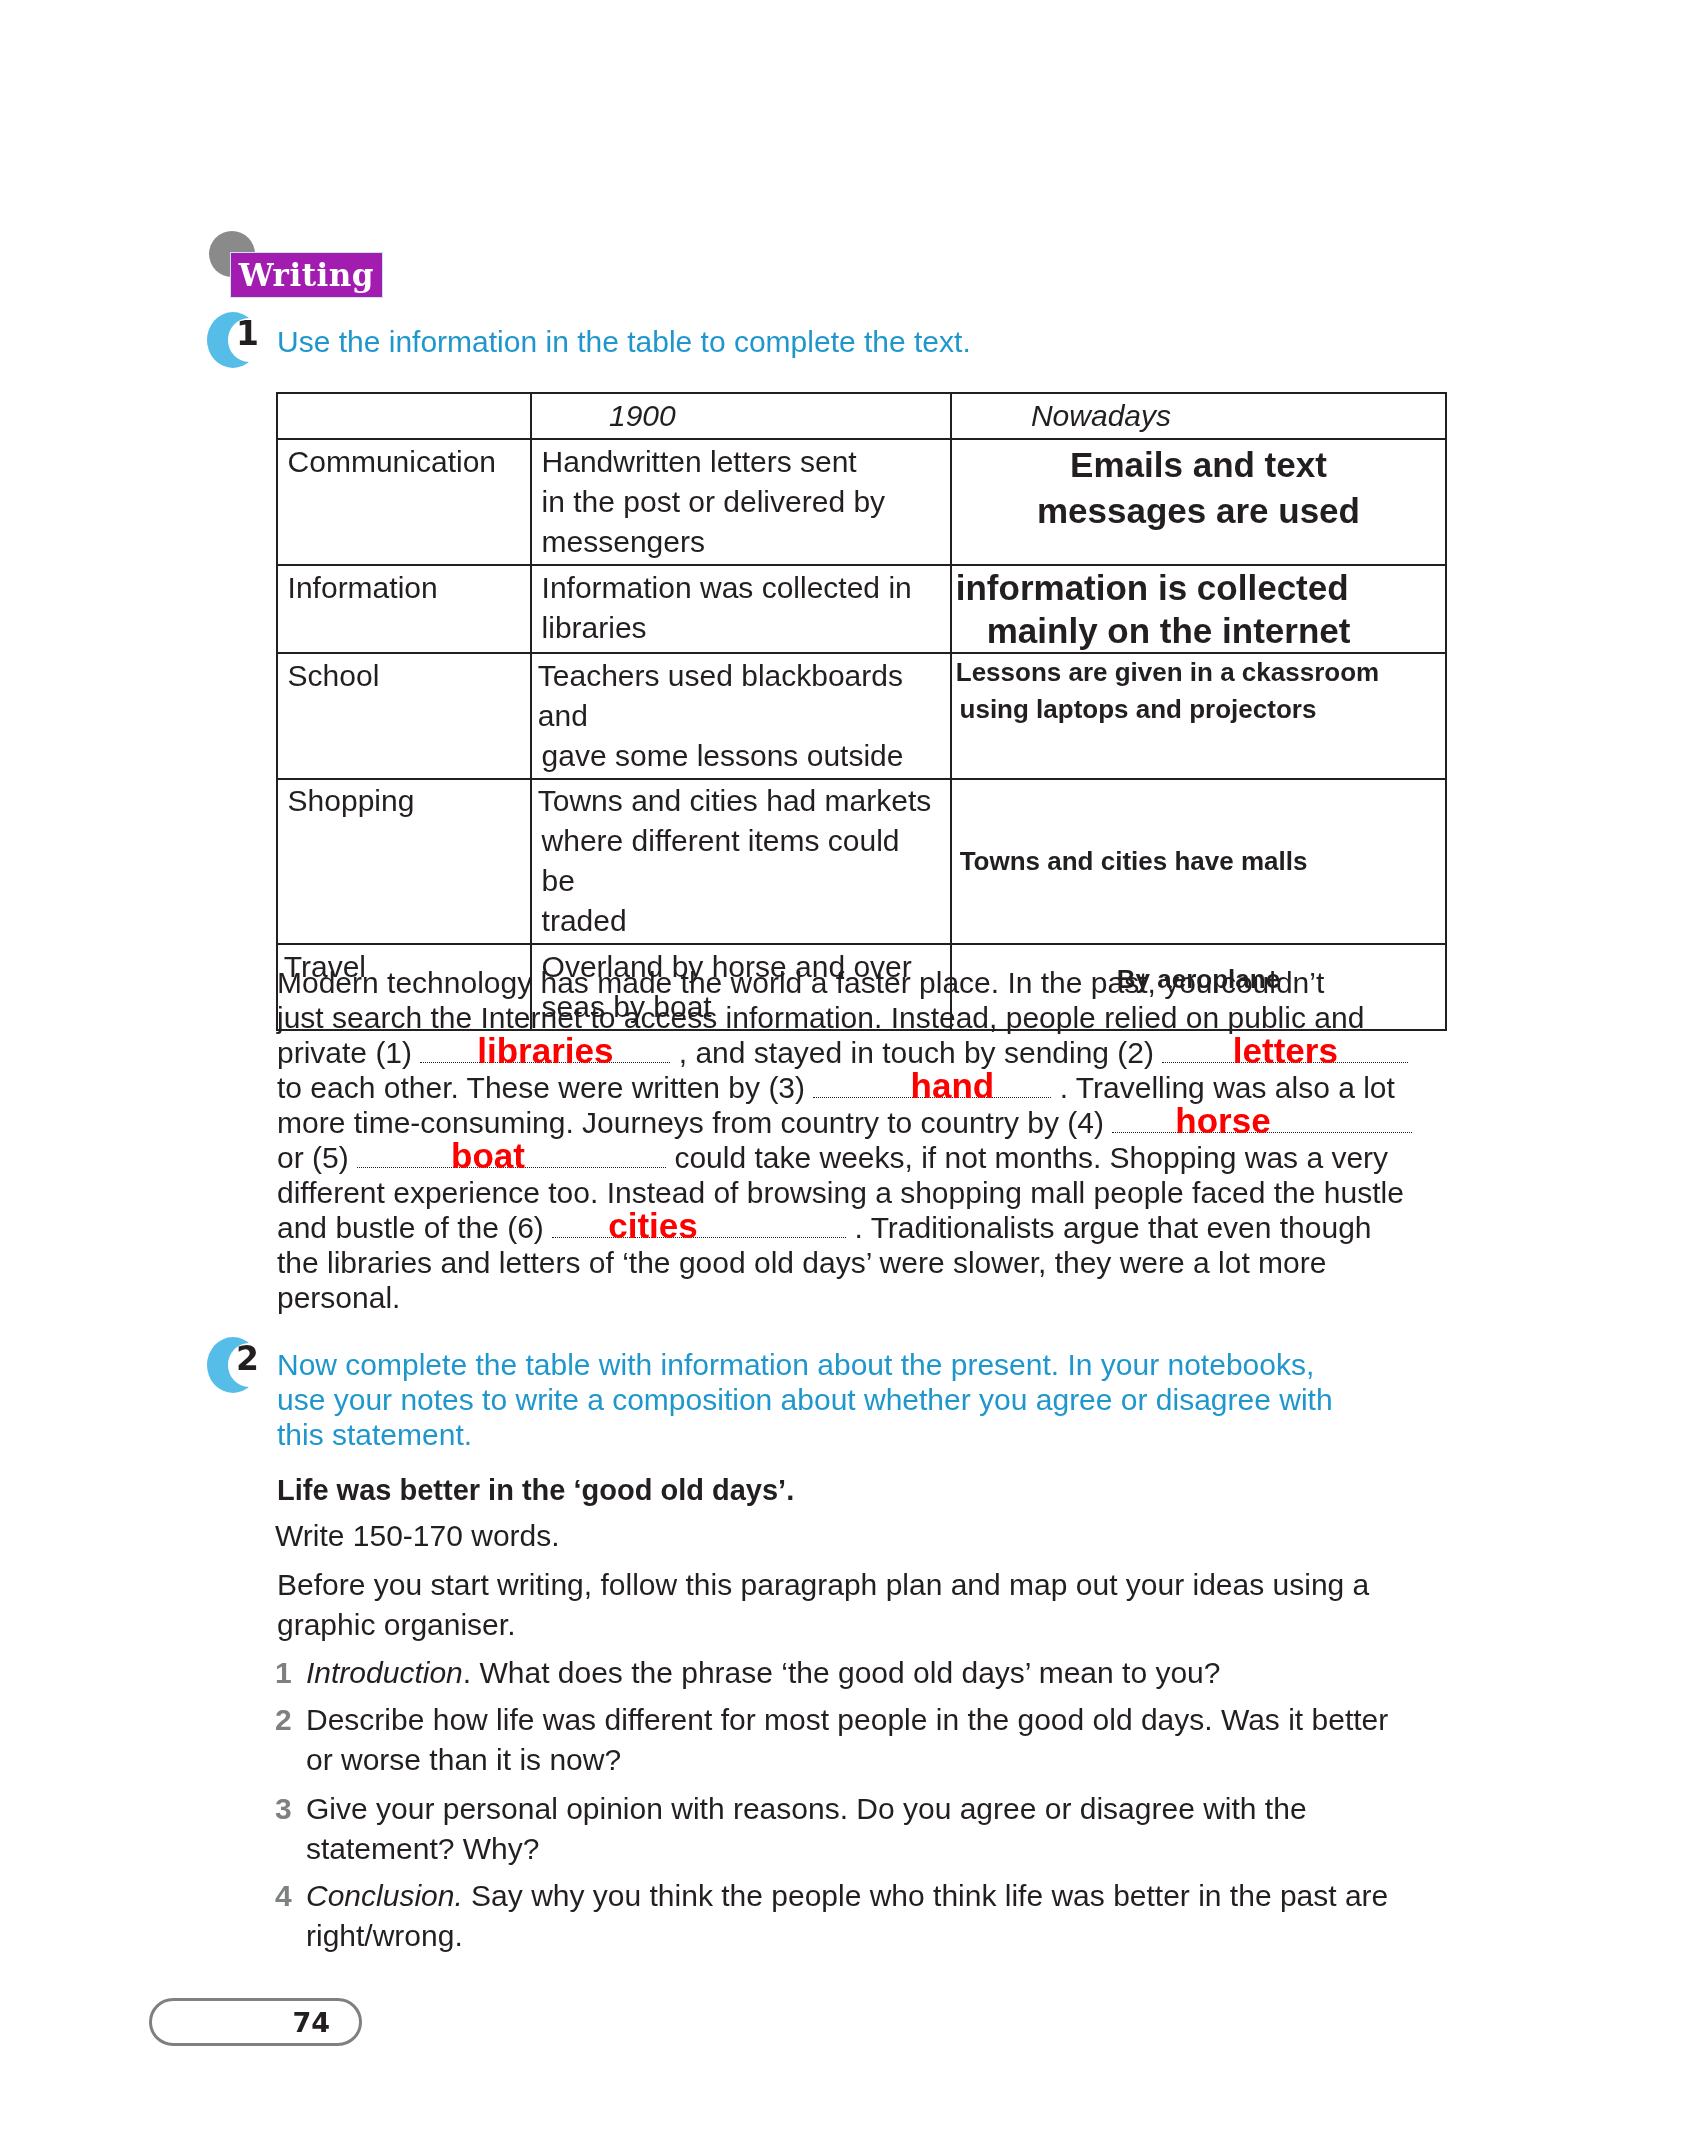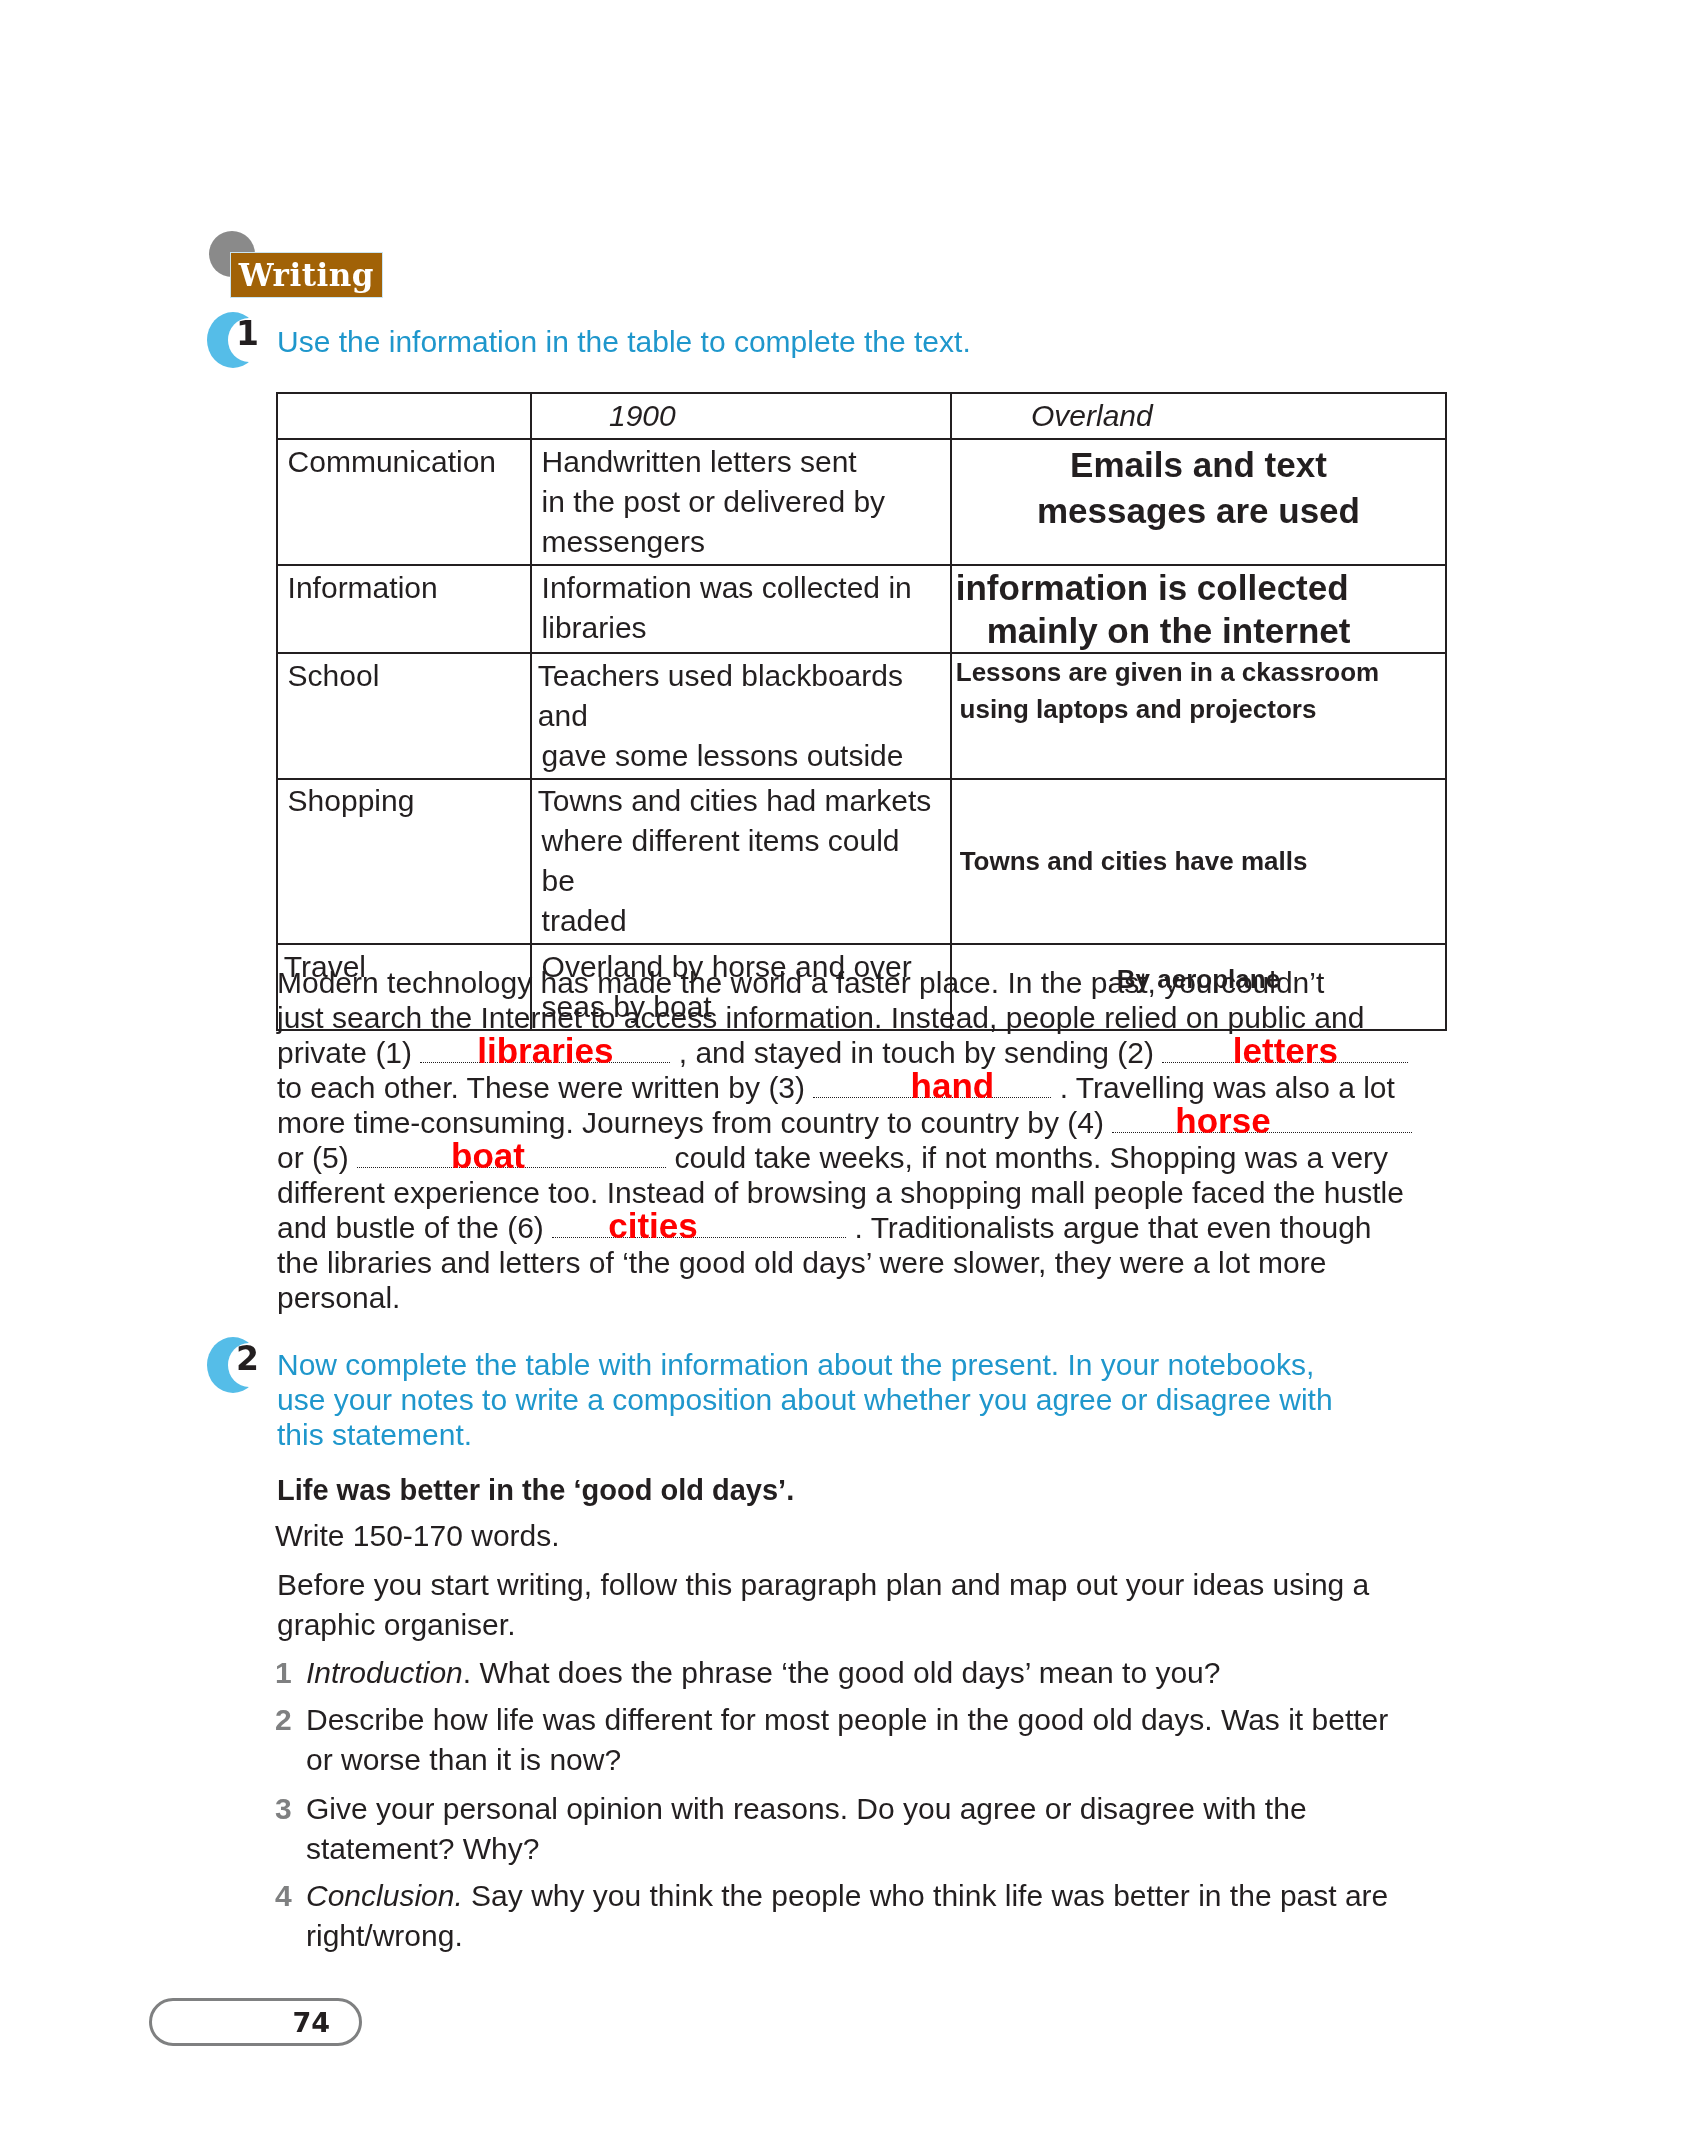--- a/index.html
+++ b/index.html
@@ -2,21 +2,21 @@
 <html><head>
 <meta charset="utf-8">
 <style>
   html, body { margin:0; padding:0; background:#ffffff; }
   body { width:1700px; height:2155px; position:relative; overflow:hidden; font-family:"DejaVu Sans", sans-serif; color:#231f20; }
   .abs { position:absolute; }
 
   
   .badge-wrap { left:209px; top:231px; width:163px; height:69px; }
   .badge-circle { position:absolute; left:0; top:0; width:46px; height:46px; border-radius:50%; background:#8a8a8a; }
-  .badge-box { position:absolute; left:21px; top:21px; height:44px; padding:0 7.7px; background:#a16207; border:1.9px solid #c9e5f3; display:flex; align-items:center; }
+  .badge-box { position:absolute; left:21px; top:21px; height:44px; padding:0 7.7px; background:#a21caf; border:1.9px solid #c9e5f3; display:flex; align-items:center; }
   .badge-text { color:#ffffff; font-family:"DejaVu Serif", serif; font-weight:bold; font-size:31px; letter-spacing:0.5px; }
 
   
   .task-num { width:54px; height:54px; }
   .crescent { position:absolute; left:0; top:0; width:52px; height:56px; border-radius:50%; background:#55bde8; }
   .crescent-cut { position:absolute; left:21px; top:5.8px; width:42px; height:44px; border-radius:50%; background:#ffffff; }
   .num-digit { position:absolute; left:29px; top:1.9px; font-family:"DejaVu Sans", sans-serif; font-weight:bold; font-size:33px; color:#231f20; }
 
   .instr { color:#1f97cc; font-size:30px; line-height:35px; font-family:"Liberation Sans", sans-serif; }
 
@@ -60,21 +60,21 @@
   <div class="crescent-cut"></div>
   <span class="num-digit">1</span>
 </div>
 <div class="abs instr" style="left:277px; top:324px;">Use the information in the table to complete the text.</div>
 
 <table class="info">
   <tbody>
       <tr style="height:30px;">
     <td class="col1"></td>
     <td class="col2 hdr" style="padding-left:77px;">1900</td>
-    <td class="col3 hdr" style="padding-left:79px;">Overland</td>
+    <td class="col3 hdr" style="padding-left:79px;">Nowadays</td>
   </tr>
   <tr style="height:126px;">
     <td>Communication</td>
     <td>
       <div>Handwritten letters sent</div>
       <div>in the post or delivered by</div>
       <div>messengers</div>
     </td>
     <td class="ans" style="text-align:center; font-size:35px; line-height:46px; padding-top:1.9px;">
       <div>Emails and text</div>

